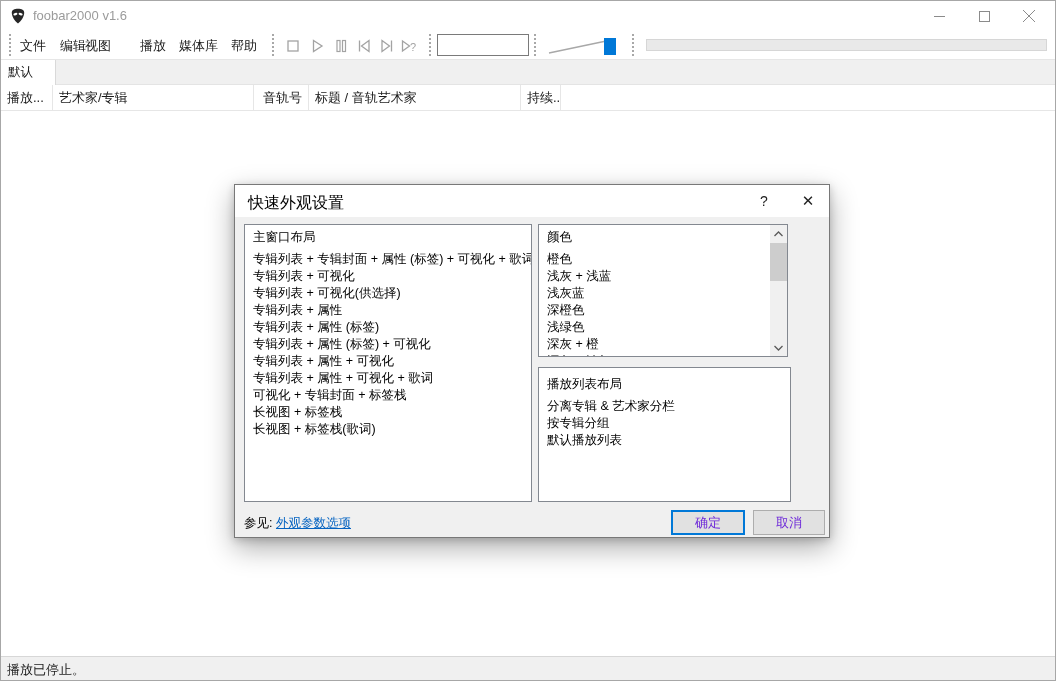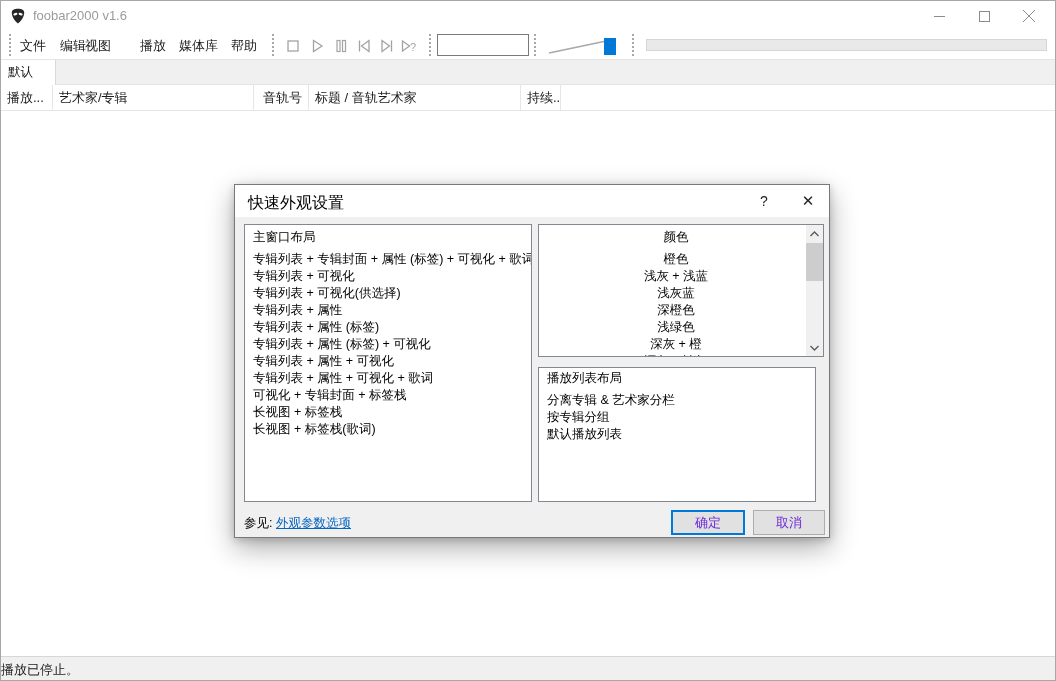--- a/index.html
+++ b/index.html
@@ -30,34 +30,34 @@
   
   .plheader { position:absolute; left:0; top:84px; width:100%; height:26px; background:#fff; border-bottom:1px solid #e6e6e6; font-size:13px; color:#1a1a1a; }
   .plh-cell { position:absolute; top:0; height:25px; display:flex; align-items:center; padding:0 6px; border-right:1px solid #e6e6e6; white-space:nowrap; overflow:hidden; }
   .c0 { left:0; width:52px; } .c1 { left:52px; width:201px; }
   .c2 { left:253px; width:55px; justify-content:flex-end; }
   .c3 { left:308px; width:212px; } .c4 { left:520px; width:40px; }
 
   .playlist { position:absolute; left:0; top:110px; width:100%; height:545px; background:#fff; }
 
   
-  .statusbar { position:absolute; left:0; top:655px; width:100%; height:26px; background:#f0f0f0; border-top:1px solid #d7d7d7; font-size:13px; color:#1a1a1a; display:flex; align-items:center; padding-left:0; }
+  .statusbar { position:absolute; left:0; top:655px; width:100%; height:26px; background:#f0f0f0; border-top:1px solid #d7d7d7; font-size:13px; color:#1a1a1a; display:flex; align-items:center; padding-left:6px; }
 
   
   .dialog { position:absolute; left:233px; top:183px; width:596px; height:354px; background:#f0f0f0; border:1px solid #787878; box-shadow:0 10px 26px rgba(0,0,0,.32), 0 2px 8px rgba(0,0,0,.18); }
   .dlg-titlebar { position:absolute; left:0; top:0; width:100%; height:32px; background:#fff; }
   .dlg-title { position:absolute; left:13px; top:8px; font-size:16px; color:#000; }
   .dlg-tbtn { position:absolute; top:0; width:34px; height:31px; display:flex; align-items:center; justify-content:center; color:#222; }
   .dlg-help { left:512px; font-size:14px; }
   .dlg-close { left:556px; font-size:15px; }
 
   .listbox { position:absolute; background:#fff; border:1px solid #838890; font-size:12.5px; color:#000; overflow:hidden; }
   .lb-main { left:9px; top:39px; width:288px; height:278px; padding:4px 0 0 8px; }
-  .lb-colors { left:303px; top:39px; width:286px; height:133px; padding:4px 18px 16px 8px;text-align:center; }
-  .lb-pl { left:303px; top:182px; width:278px; height:135px; padding:2px 0 0 8px; }
+  .lb-colors { left:303px; top:39px; width:250px; height:133px; padding:4px 18px 16px 8px; }
+  .lb-pl { left:303px; top:182px; width:253px; height:135px; padding:8px 0 0 8px; }
   .lb-header { line-height:17px; margin-bottom:5px; white-space:nowrap; }
   .li { line-height:17px; white-space:nowrap; cursor:default; }
 
   
   .sb { position:absolute; right:0; top:0; width:17px; height:131px; background:#f0f0f0; }
   .sb-arrow { position:absolute; left:0; width:17px; height:17px; display:flex; align-items:center; justify-content:center; }
   .sb-up { top:0; } .sb-down { bottom:0; }
   .sb-thumb { position:absolute; left:0; top:18px; width:17px; height:38px; background:#cdcdcd; }
 
   .see-also { position:absolute; left:9px; top:330px; font-size:12.5px; color:#000; }

